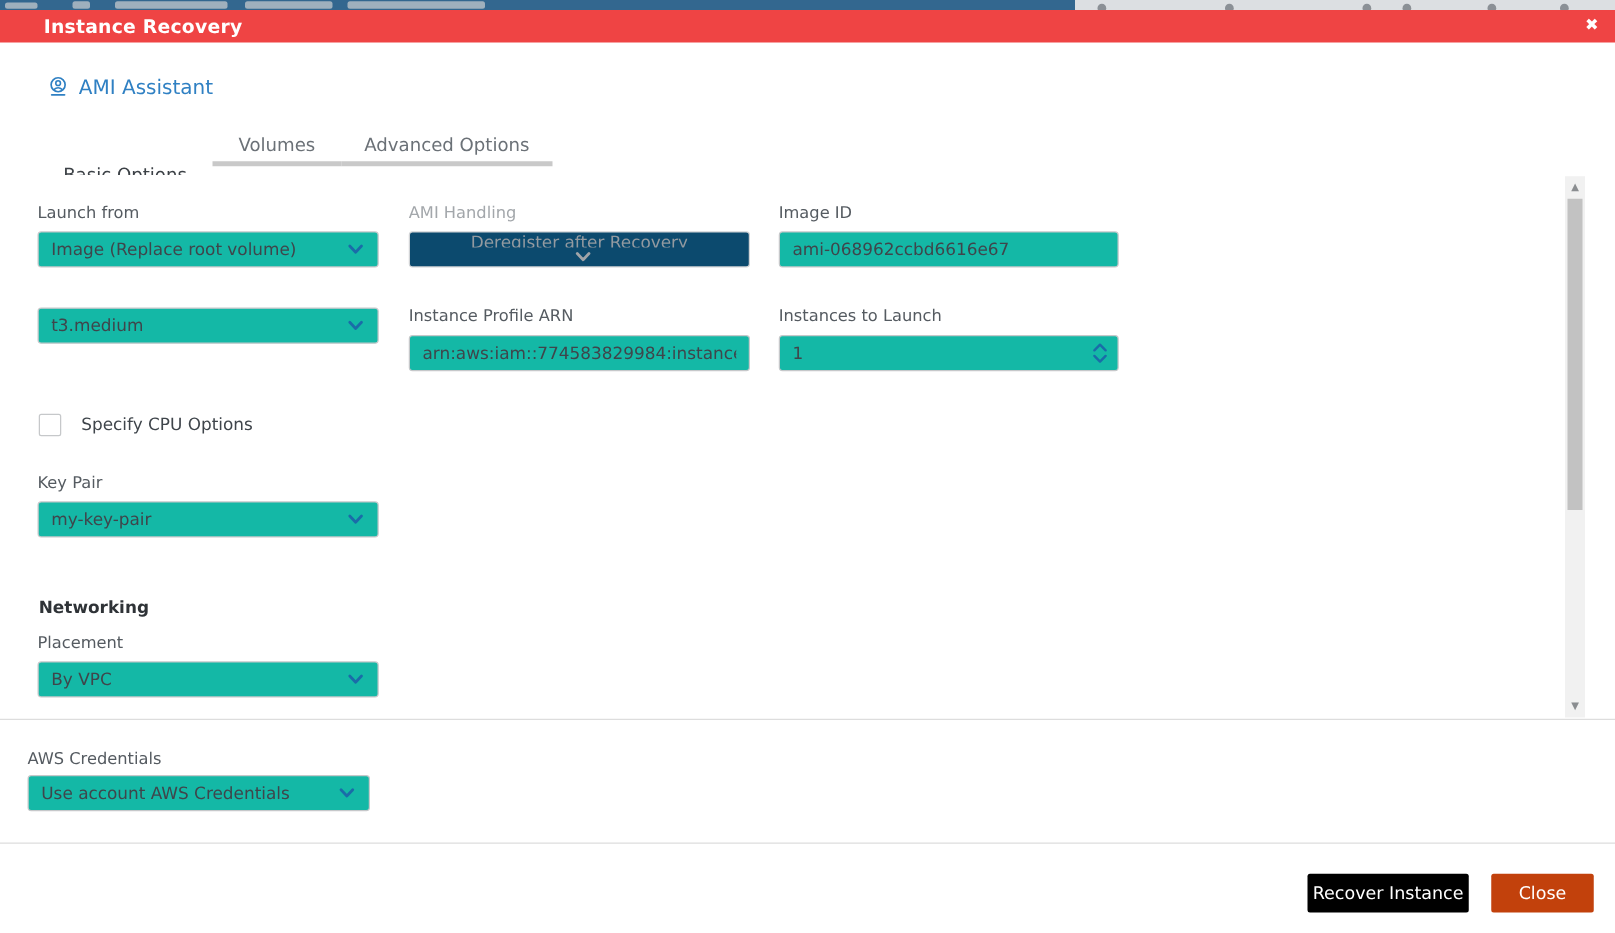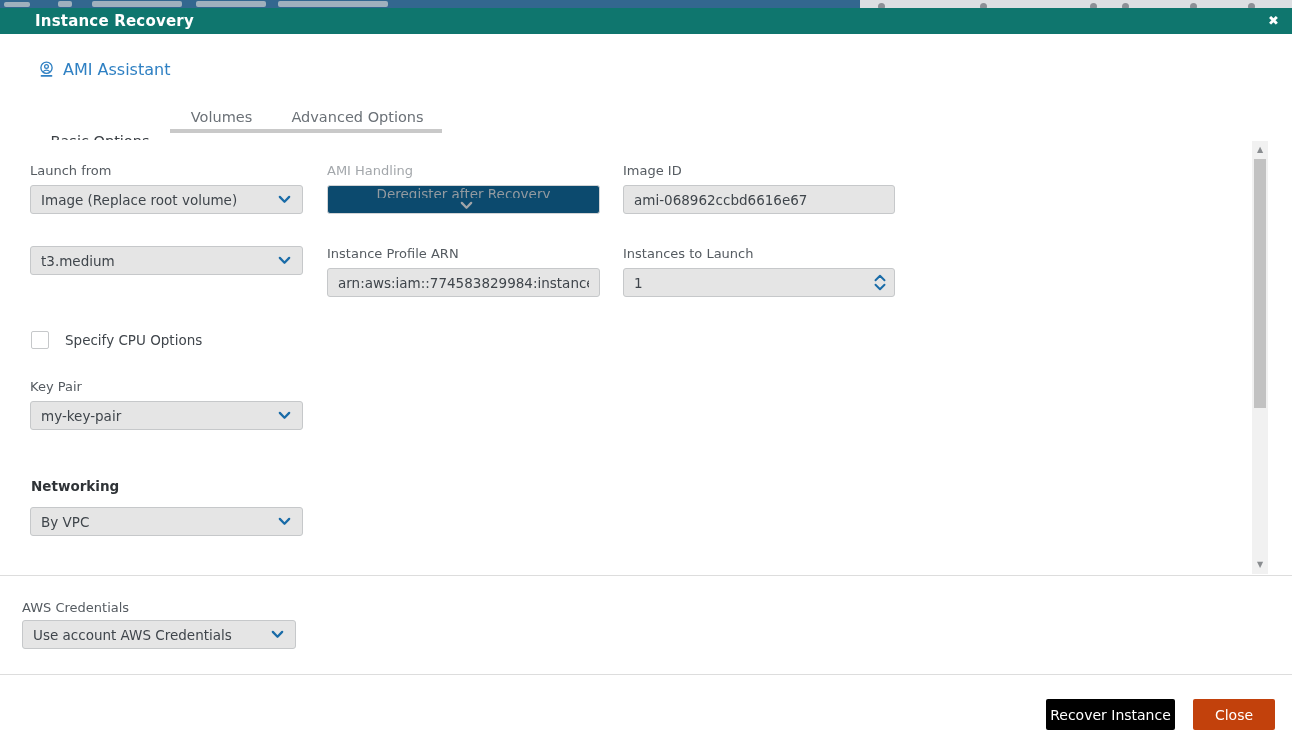--- a/index.html
+++ b/index.html
@@ -7,21 +7,21 @@
           font-family:"DejaVu Sans","Liberation Sans",sans-serif;color:#3f454b;}
 
   
   .top-strip{position:absolute;left:0;top:0;width:1292px;height:8px;overflow:hidden;}
   .strip-left{position:absolute;left:0;top:0;width:860px;height:8px;background:#33678f;}
   .strip-right{position:absolute;left:860px;top:0;width:432px;height:8px;background:#dcdfe2;}
   .frag{position:absolute;background:#9fb0bd;border-radius:2px;}
   .dot{position:absolute;background:#8b9096;border-radius:50%;width:7px;height:7px;top:3px;}
 
   
-  .titlebar{position:absolute;left:0;top:8px;width:1292px;height:26px;background:#0f766e;
+  .titlebar{position:absolute;left:0;top:8px;width:1292px;height:26px;background:#ef4444;
             display:flex;align-items:center;}
   .titlebar .title{color:#ffffff;font-size:15px;font-weight:600;margin-left:35px;letter-spacing:.2px;}
   .close-x{position:absolute;right:13px;top:4px;color:#ffffff;font-size:13px;font-weight:700;cursor:pointer;line-height:18px;}
 
   
   .ami-link{position:absolute;left:38px;top:60px;display:flex;align-items:center;gap:8px;
             color:#2f80c3;font-size:16px;cursor:pointer;text-decoration:none;}
 
   
   .tabs{position:absolute;left:30px;top:106px;display:flex;}
@@ -33,21 +33,21 @@
   .tab.t3{width:169px;}
 
   
   .scroll-area{position:absolute;left:0;top:140px;width:1292px;height:435px;
                border-bottom:1px solid #dddddd;background:#ffffff;}
 
   .field{position:absolute;}
   .flabel{font-size:13px;color:#555b61;margin-bottom:6px;height:16px;}
   .flabel.disabled{color:#a3a7ab;}
   .control{box-sizing:border-box;height:29px;border:1px solid #c6c8ca;border-radius:3px;
-           background:#e5e5e5;display:flex;align-items:center;padding:0 10px;
+           background:#14b8a6;display:flex;align-items:center;padding:0 10px;
            font-size:13.5px;color:#3f454b;cursor:pointer;position:relative;overflow:hidden;}
   .control .sel-text{flex:1;white-space:nowrap;overflow:hidden;}
   .control.disabled{background:#0c4a6e;border-color:#d2d4d6;color:#939aa0;cursor:default;flex-direction:column;}
   .control.textinput{cursor:text;}
   .chev{flex:0 0 auto;margin-left:6px;}
   .spin{position:absolute;right:8px;top:1px;bottom:1px;display:flex;flex-direction:column;
         justify-content:center;gap:1px;cursor:pointer;}
 
   .checkbox-row{position:absolute;left:31px;top:191px;display:flex;align-items:center;gap:16px;}
   .checkbox{box-sizing:border-box;width:18px;height:18px;border:1px solid #c6c8ca;border-radius:2px;
@@ -192,20 +192,21 @@
         <span class="sel-text">my-key-pair</span>
         <svg class="chev" width="15" height="15" viewBox="0 0 16 16">
             <path d="M3 5.2 L8 10.4 L13 5.2" fill="none" stroke="#1a6ca8" stroke-width="2.4" stroke-linecap="round" stroke-linejoin="round"></path>
           </svg>
       </div>
     </div>
 
     <div class="section-heading">Networking</div>
 
     <div class="field" style="left:30px;top:367px;width:273px;">
+      <div class="flabel">Placement</div>
       <div class="control">
         <span class="sel-text">By VPC</span>
         <svg class="chev" width="15" height="15" viewBox="0 0 16 16">
             <path d="M3 5.2 L8 10.4 L13 5.2" fill="none" stroke="#1a6ca8" stroke-width="2.4" stroke-linecap="round" stroke-linejoin="round"></path>
           </svg>
       </div>
     </div>
 
     <div class="scrollbar">
       <div class="sb-arrow up">▲</div>

